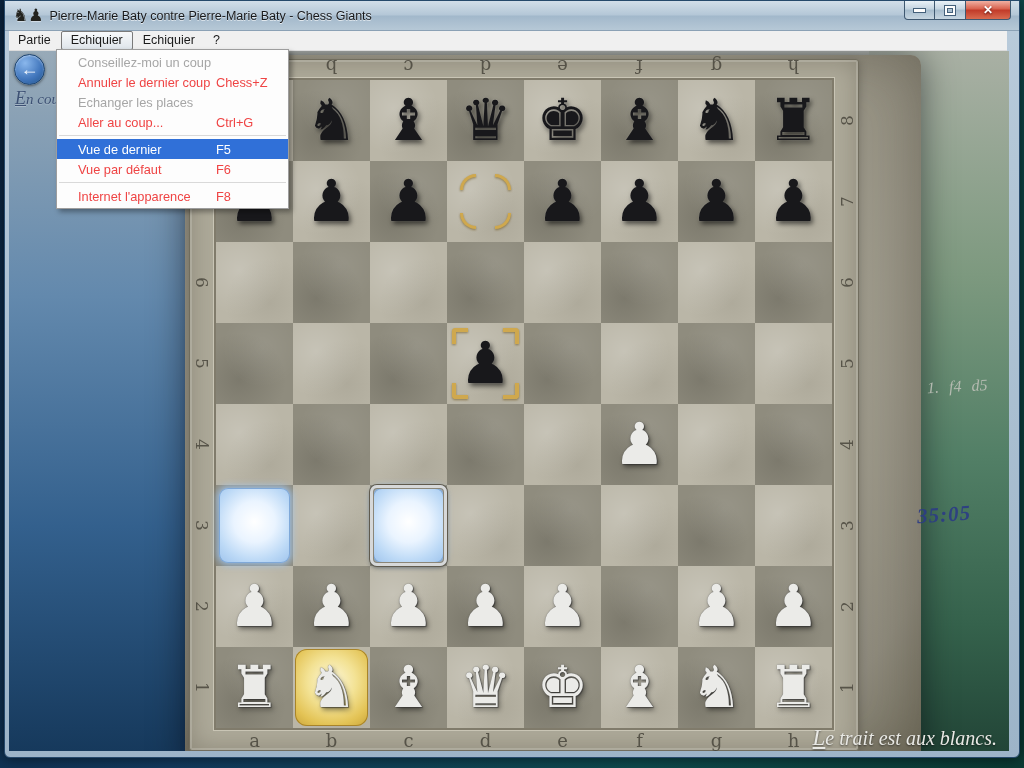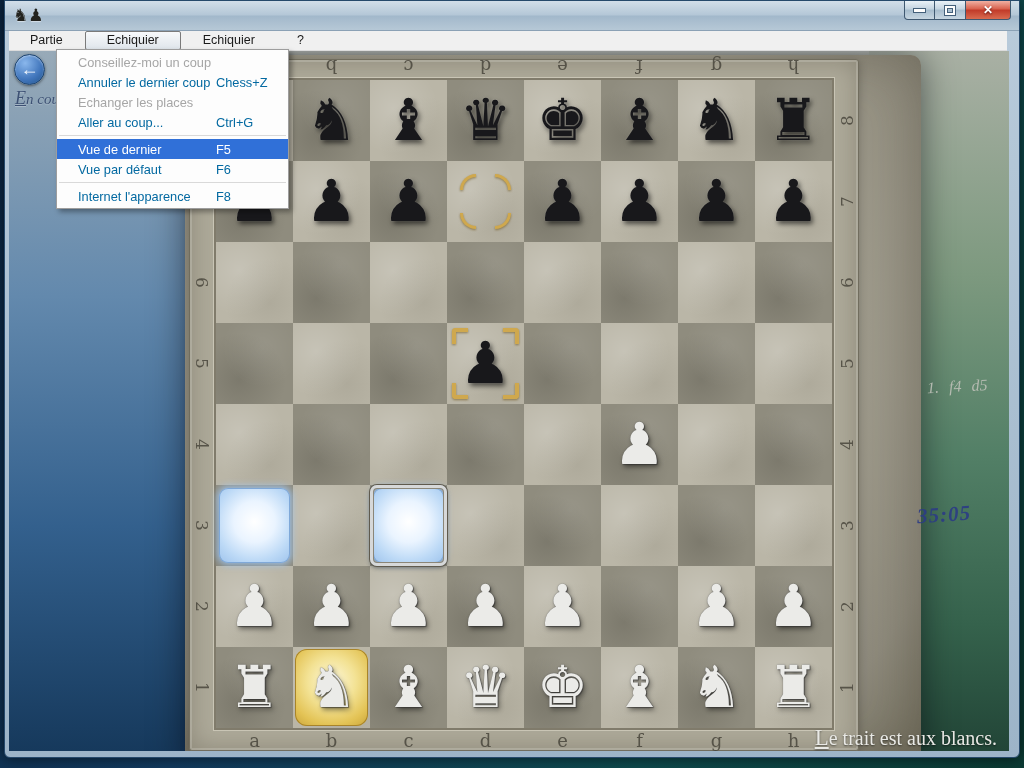--- a/index.html
+++ b/index.html
@@ -31,29 +31,29 @@
   .win-btn.maximize { width:31px; border-left:none; }
   .win-btn.close { width:45px; border-left:none; border-radius:0 0 4px 0;
     background:linear-gradient(#f0b0a2,#d8604c 45%,#c13a28 50%,#d96b50);
     color:#fff; font-weight:bold; font-size:12px; text-shadow:0 1px 2px #5a1410; }
   .glyph-min { width:11px; height:3px; background:#fdfdfd; box-shadow:0 0 0 1px #44607a; }
   .glyph-max { width:10px; height:9px; border:2px solid #fdfdfd; box-shadow:0 0 0 1px #44607a, inset 0 0 0 1px #44607a; }
 
   .menubar { position:absolute; left:4px; top:30px; right:12px; height:20px;
     background:#f0f0f0; border-bottom:1px solid #dcdcdc; display:flex; align-items:stretch;
     font-size:12.5px; color:#1a1a1a; }
-  .mb-item { padding:0 21px; line-height:19px; }
+  .mb-item { padding:0 9px; line-height:19px; }
   .mb-item.active { border:1px solid #7a7a7a; border-radius:2px;
     background:linear-gradient(#f7f9fb,#dfe5eb); margin:0 1px; line-height:17px; }
 
   
   .dropdown { position:absolute; left:51px; top:48px; width:233px; z-index:40;
     background:#fdfdfd; border:1px solid #9d9d9d; box-shadow:3px 3px 5px rgba(0,0,0,.35);
     padding:2px 0; font-size:12.8px; }
-  .dd-item { display:flex; align-items:center; height:20px; padding:0 10px 0 21px; color:#0369a1; }
+  .dd-item { display:flex; align-items:center; height:20px; padding:0 10px 0 21px; color:#ef4444; }
   .dd-item.disabled { color:#a6a6a6; }
   .dd-item.highlighted { background:#3070d8; color:#fff; }
   .dd-label { flex:1 1 auto; white-space:nowrap; }
   .dd-short { flex:0 0 62px; text-align:left; }
   .dd-sep { height:1px; background:#d9d9d9; margin:3px 2px; }
 
   
   .client { position:absolute; left:4px; top:50px; width:1000px; height:700px; overflow:hidden; background:#8f968f; }
   .bg-left { position:absolute; left:0; top:0; bottom:0; width:210px;
     background:linear-gradient(#98aab8,#6389ad 35%,#33608d 68%,#16395c); }
@@ -117,30 +117,31 @@
     color:#f2f7fd; font-size:18px; font-weight:bold; line-height:29px; text-align:center; }
   .back-label { position:absolute; left:6px; top:37px; z-index:5; font-family:"Liberation Serif", serif;
     font-style:italic; font-size:15px; color:#3d5174; text-shadow:0 1px 1px rgba(255,255,255,.25); }
   .back-label::first-letter { text-decoration:underline; font-size:18px; }
   .move-list { position:absolute; left:918px; top:326px; width:86px; z-index:5; transform:rotate(-3deg);
     font-family:"Liberation Serif", serif; font-style:italic; font-size:16px; color:#b4bab0; word-spacing:6px; }
   .clock { position:absolute; left:908px; top:450px; width:96px; z-index:5; transform:rotate(-4deg);
     font-family:"Liberation Serif", serif; font-style:italic; font-weight:bold; font-size:21px;
     color:#2c3c85; opacity:.9; letter-spacing:1px; }
   .status { position:absolute; right:12px; top:674px; width:260px; z-index:5; text-align:right;
-    font-family:"Liberation Serif", serif; font-size:20px; color:#e9e9e5;
+    font-family:"Liberation Serif", serif; font-style:italic; font-size:20px; color:#e9e9e5;
     text-shadow:0 1px 2px rgba(0,0,0,.55); }
   .status::first-letter { text-decoration:underline; font-size:23px; }
 </style>
 </head>
 <body>
 
 <div class="window">
   <div class="titlebar">
     <span class="app-icon">♞♟</span>
+    <span class="title-text">Pierre-Marie Baty contre Pierre-Marie Baty - Chess Giants</span>
     <div class="win-controls">
       <div class="win-btn minimize">
           <span class="glyph-min"></span>
         </div>
       <div class="win-btn maximize">
           <span class="glyph-max"></span>
         </div>
       <div class="win-btn close">
           <span>✕</span>
         </div>

